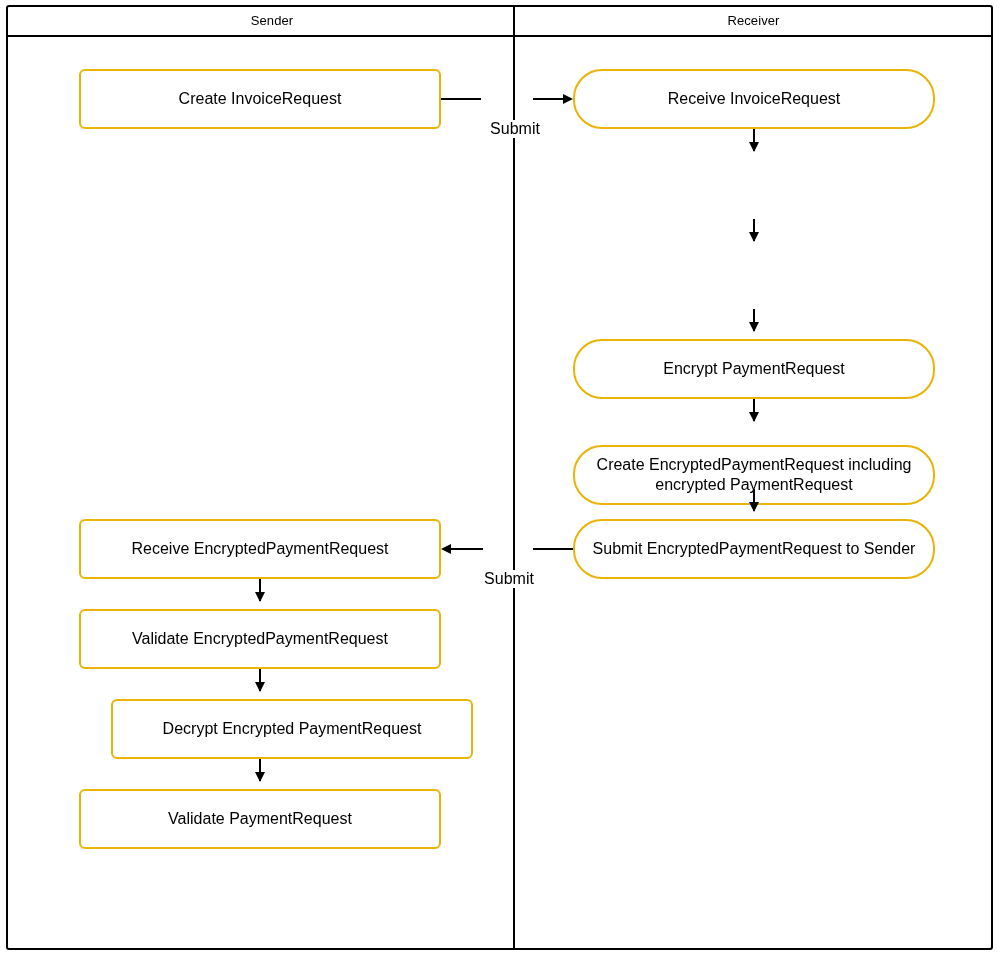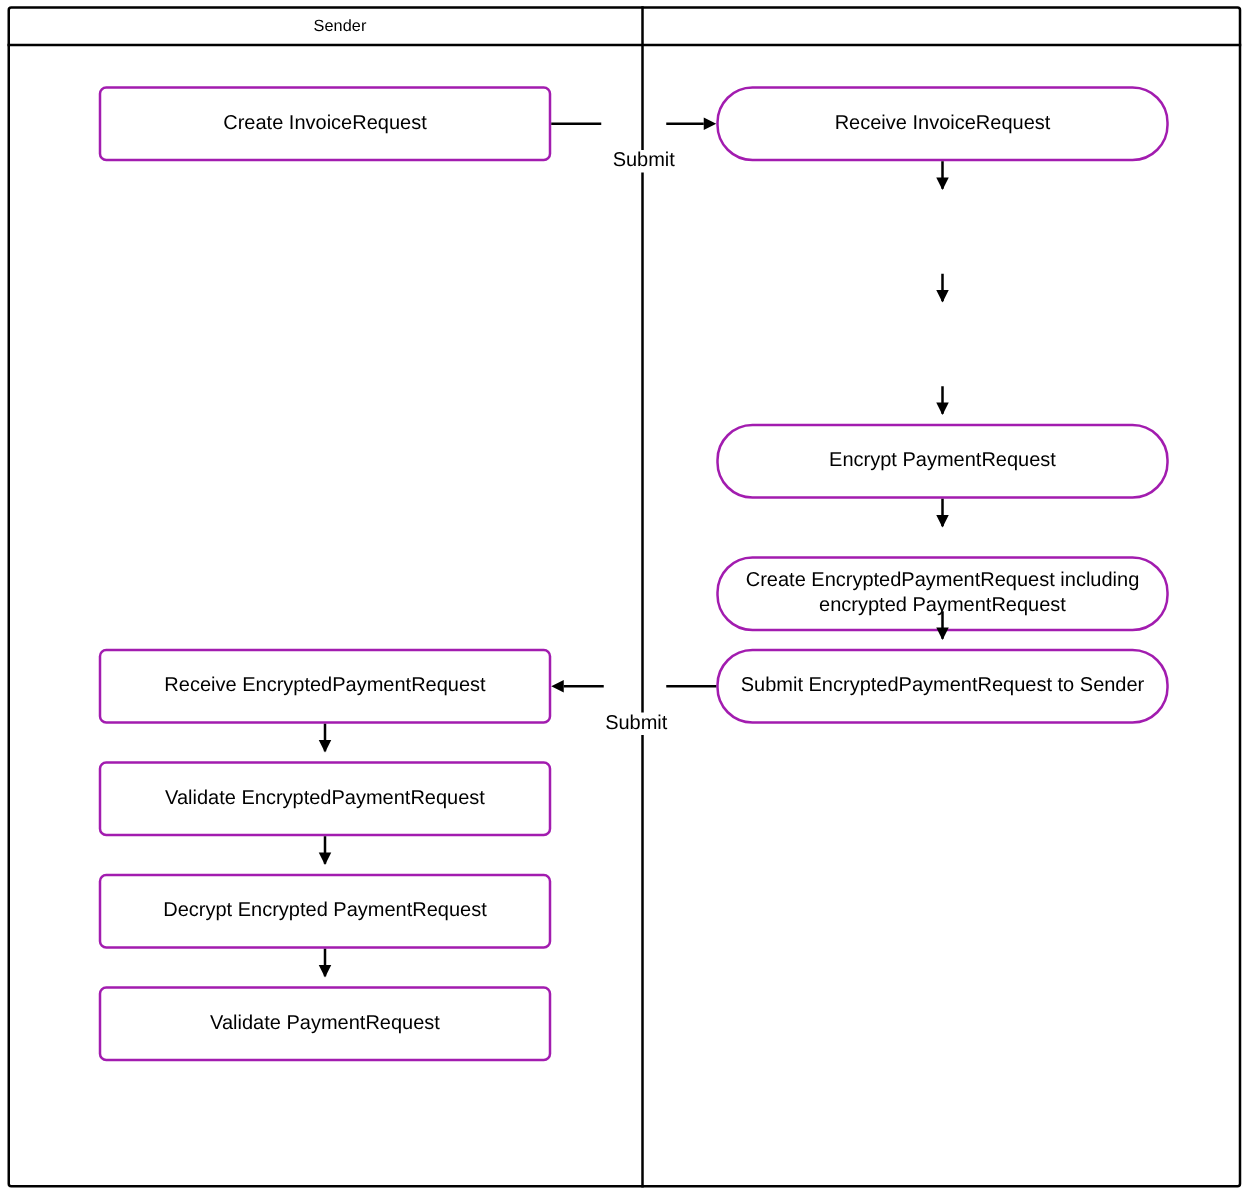--- a/index.html
+++ b/index.html
@@ -65,21 +65,21 @@
     top: 5px;
     width: 2px;
     height: 945px;
     background: #000000;
   }
 
   
   .node {
     position: absolute;
     box-sizing: border-box;
-    border: 2px solid #a21caf;
+    border: 2px solid #eab308;
     border-radius: 6px;
     background: #ffffff;
     display: flex;
     align-items: center;
     justify-content: center;
     text-align: center;
     font-size: 16px;
     line-height: 20px;
     color: #000000;
     padding: 2px 8px;
@@ -157,31 +157,32 @@
 </style>
 </head>
 <body>
 
 <div id="canvas">
 
   <div class="lane-frame"></div>
 
   <div class="lane-header-band">
     <div class="lane-header sender">Sender</div>
+    <div class="lane-header receiver">Receiver</div>
   </div>
 
   <div class="lane-divider"></div>
 
   <div class="node sender-col" style="top:69px;">Create InvoiceRequest</div>
 
   <div class="node sender-col" style="top:519px;">Receive EncryptedPaymentRequest</div>
 
   <div class="node sender-col" style="top:609px;text-align:right;">Validate EncryptedPaymentRequest</div>
 
-  <div class="node sender-col" style="top:699px;">Decrypt Encrypted PaymentRequest</div>
+  <div class="node sender-col" style="top:699px;margin-left:32px;">Decrypt Encrypted PaymentRequest</div>
 
   <div class="node sender-col" style="top:789px;">Validate PaymentRequest</div>
 
   <div class="node receiver-col" style="top:69px;">Receive InvoiceRequest</div>
 
 
 
   <div class="node receiver-col" style="top:339px;">Encrypt PaymentRequest</div>
 
   <div class="node receiver-col" style="top:429px;margin-top:16px;">Create EncryptedPaymentRequest including encrypted PaymentRequest</div>

